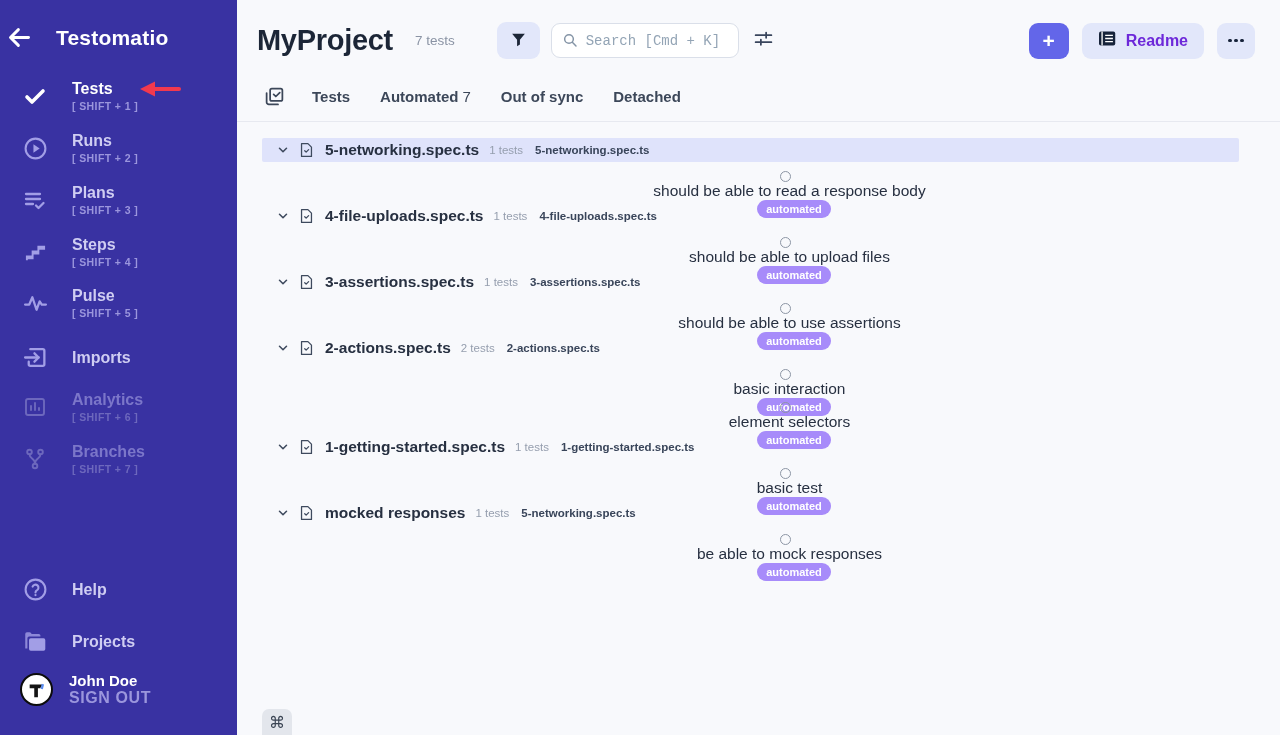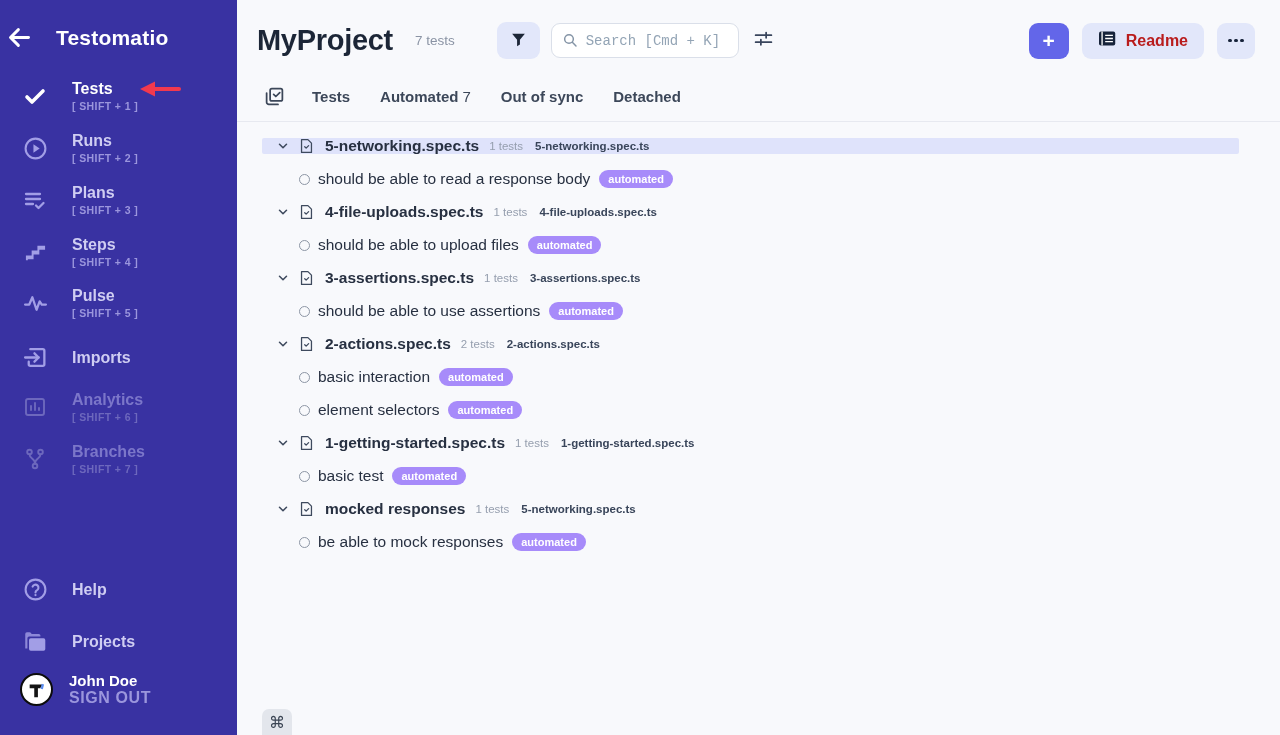--- a/index.html
+++ b/index.html
@@ -31,40 +31,40 @@
   .page-title { font-size:29px; font-weight:bold; color:#1c2637; letter-spacing:-.3px; }
   .test-count { font-size:13.5px; color:#8a93a4; margin-left:22px; }
   .btn-filter { width:43px; height:37px; background:#e2e7fa; border:none; border-radius:9px; margin-left:42px; display:flex; align-items:center; justify-content:center; cursor:pointer; }
   .search-box { position:relative; margin-left:11px; }
   .search-box input { width:188px; height:35px; border:1px solid #dadfe9; border-radius:9px; background:#fff; padding:0 10px 0 34px; font-size:14px; color:#2a3444; outline:none; font-family:Liberation Mono, monospace; }
   .search-box input::placeholder { color:#93a4b5; }
   .search-ico { position:absolute; left:11px; top:9px; color:#8494a6; }
   .btn-sliders { background:none; border:none; margin-left:14px; cursor:pointer; color:#39455c; display:flex; }
   .top-right { margin-left:auto; display:flex; align-items:center; gap:13px; }
   .btn-add { width:40px; height:36px; background:#6366e9; color:#fff; border:none; border-radius:9px; font-size:21px; font-weight:bold; cursor:pointer; line-height:1; }
-  .btn-readme { height:36px; background:#e2e7fa; color:#b91c1c; border:none; border-radius:9px; font-size:16px; font-weight:bold; padding:0 16px; display:flex; align-items:center; gap:9px; cursor:pointer; font-family:"Liberation Sans",sans-serif; }
+  .btn-readme { height:36px; background:#e2e7fa; color:#6d28d9; border:none; border-radius:9px; font-size:16px; font-weight:bold; padding:0 16px; display:flex; align-items:center; gap:9px; cursor:pointer; font-family:"Liberation Sans",sans-serif; }
   .btn-more { width:38px; height:36px; background:#e2e7fa; color:#17233a; border:none; border-radius:9px; cursor:pointer; display:flex; align-items:center; justify-content:center; gap:2.5px; }
   .btn-more i { width:3.5px; height:3.5px; border-radius:50%; background:#17233a; }
 
   .tabbar { display:flex; align-items:center; padding:0 25px 0 27px; margin-top:23px; height:28px; }
   .tab-checkall { color:#3c4759; margin-right:27px; cursor:pointer; display:flex; }
   .tab { font-size:15px; font-weight:bold; color:#3c4759; margin-right:30px; cursor:pointer; }
   .tab .cnt { font-weight:normal; margin-left:4px; }
   .divider { height:1px; background:#e7e9f0; margin-top:11px; }
 
   .tree { padding:16px 0 0 25px; }
-  .row { height:16px; display:flex; align-items:center; margin-bottom:17px; }
+  .row { height:24px; display:flex; align-items:center; margin-bottom:9px; }
   .g-row { width:977px; border-radius:2px; padding-left:14px; cursor:pointer; }
   .g-row.selected { background:#dfe3fb; }
   .chev { display:flex; margin-right:8px; color:#3e4a5e; cursor:pointer; }
   .file-ico { display:flex; margin-right:10px; color:#3e4a5e; }
   .g-name { font-size:15.5px; font-weight:bold; color:#273041; }
   .g-count { font-size:11.5px; color:#959eae; margin-left:10px; }
   .g-file { font-size:11.5px; font-weight:bold; color:#39455a; margin-left:12px; }
-  .t-row { padding-left:37px; cursor:pointer; }
+  .t-row { padding-left:37px; cursor:pointer;flex-direction:column; }
   .t-circle { width:11px; height:11px; border:1.5px solid #8d96a5; border-radius:50%; margin-right:8px; flex:none; }
   .t-title { font-size:15.5px; color:#273041; }
   .badge { background:#a78bfa; color:#fff; font-size:11px; font-weight:bold; border-radius:10px; padding:2.5px 9px 3.5px; margin-left:9px; }
 
   .cmd-hint { position:absolute; left:25px; bottom:0; width:30px; height:26px; background:#e3e6ec; border-radius:7px 7px 0 0; display:flex; align-items:center; justify-content:center; font-size:16px; color:#3b4554; }
 </style>
 </head>
 <body>
 
 <aside class="sidebar">

